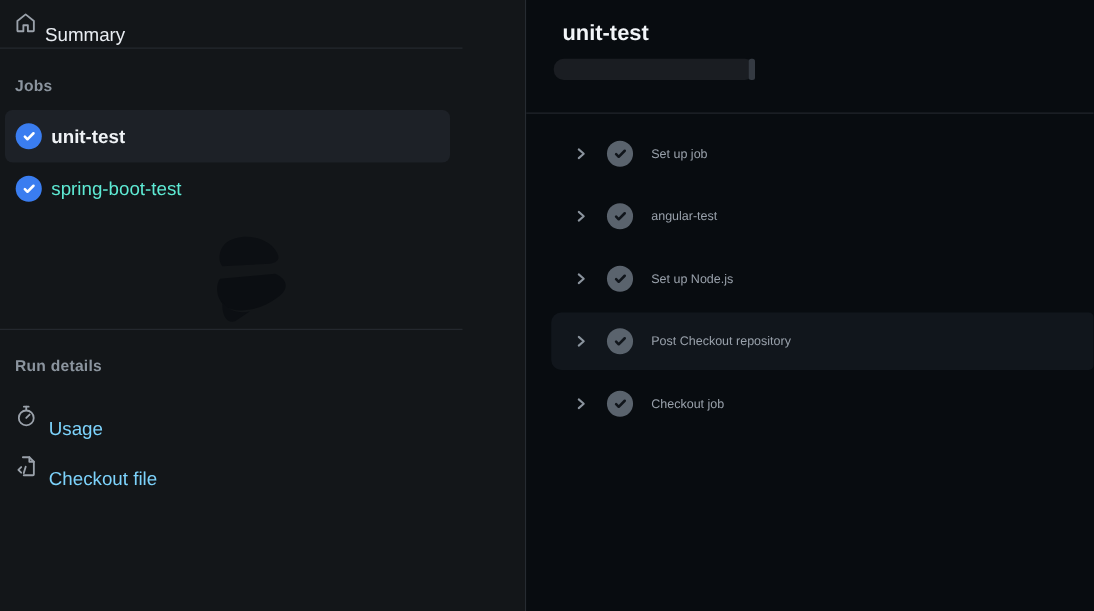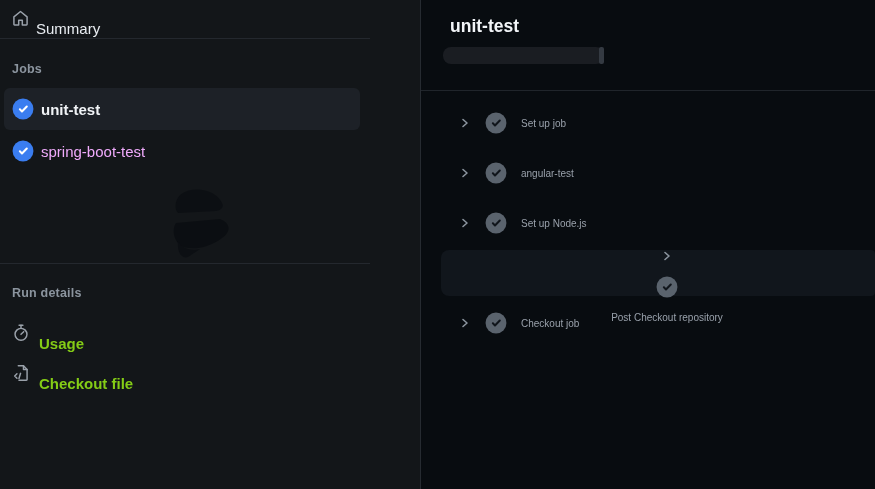--- a/index.html
+++ b/index.html
@@ -52,24 +52,24 @@
     width: 356px;
     height: 42px;
     display: flex;
     align-items: center;
     padding-left: 8px;
     gap: 7px;
     border-radius: 6px;
     cursor: pointer;
   }
   .job-row.selected { background: #1d2127; }
-  .job-row .txt { font-size: 15px; color: #f0abfc; }
+  .job-row .txt { font-size: 15px; color: #5eead4; }
   .job-row.selected .txt { color: #f0f3f6; font-weight: 700; }
   .detail-row { gap: 9px; }
-  .detail-row .txt { color: #84cc16; font-weight: bold; }
+  .detail-row .txt { color: #7dd3fc; }
 
   .icon { display: inline-flex; flex: 0 0 auto; }
 
   .watermark {
     position: absolute;
     left: 158px;
     top: 183px;
     width: 84px;
     height: 82px;
     opacity: 0.85;
@@ -131,21 +131,20 @@
     gap: 14px;
     padding-left: 18px;
     cursor: pointer;
   }
   .step-row.highlighted {
     background: #11161c;
     border-radius: 8px 4px 4px 8px;
     height: 46px;
     margin-top: 2px;
     margin-bottom: 2px;
-    flex-direction: column;
   }
   .step-label { font-size: 10px; color: #99a1ab; }
 </style>
 </head>
 <body>
 
 <aside class="sidebar">
 
   <div class="side-row summary-row">
     <span class="icon">

